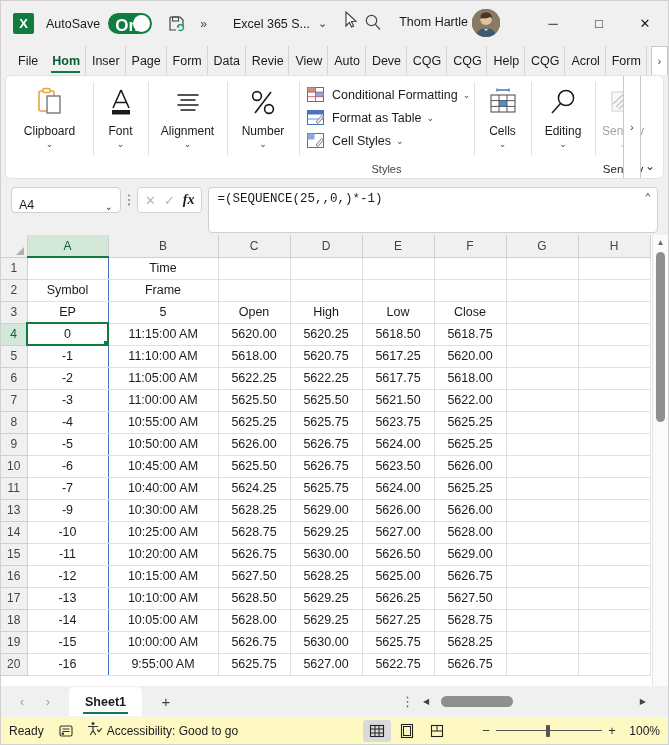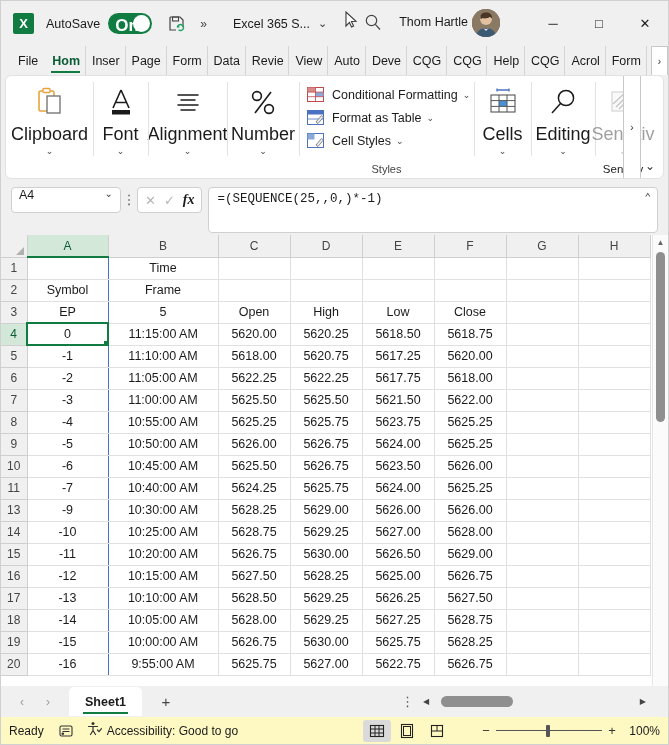--- a/index.html
+++ b/index.html
@@ -239,21 +239,21 @@
     padding-top: 6px;
     cursor: pointer;
   }
   .big-btn .glyph {
     height: 34px;
     display: flex;
     align-items: center;
     justify-content: center;
   }
   .big-btn .lbl {
-    font-size: 18px;
+    font-size: 12px;
     margin-top: 4px;
     color: #1b1b1b;
     white-space: nowrap;
   }
   .big-btn .dd {
     font-size: 9px;
     color: #444;
     margin-top: 1px;
   }
   .grp-label {
@@ -323,21 +323,21 @@
     flex: 0 0 auto;
     box-sizing: border-box;
     position: relative;
   }
   .namebox {
     width: 110px; height: 26px;
     background: #fff;
     border: 1px solid #d0d0d0;
     border-radius: 4px;
     display: flex;
-    align-items: flex-start;
+    align-items: flex-end;
     padding: 0 7px;
     box-sizing: border-box;
     cursor: pointer;
     flex: 0 0 auto;
   }
   .namebox .nb-text {
     font-size: 12.5px;
     flex: 1;
   }
   .namebox .nb-chev {

